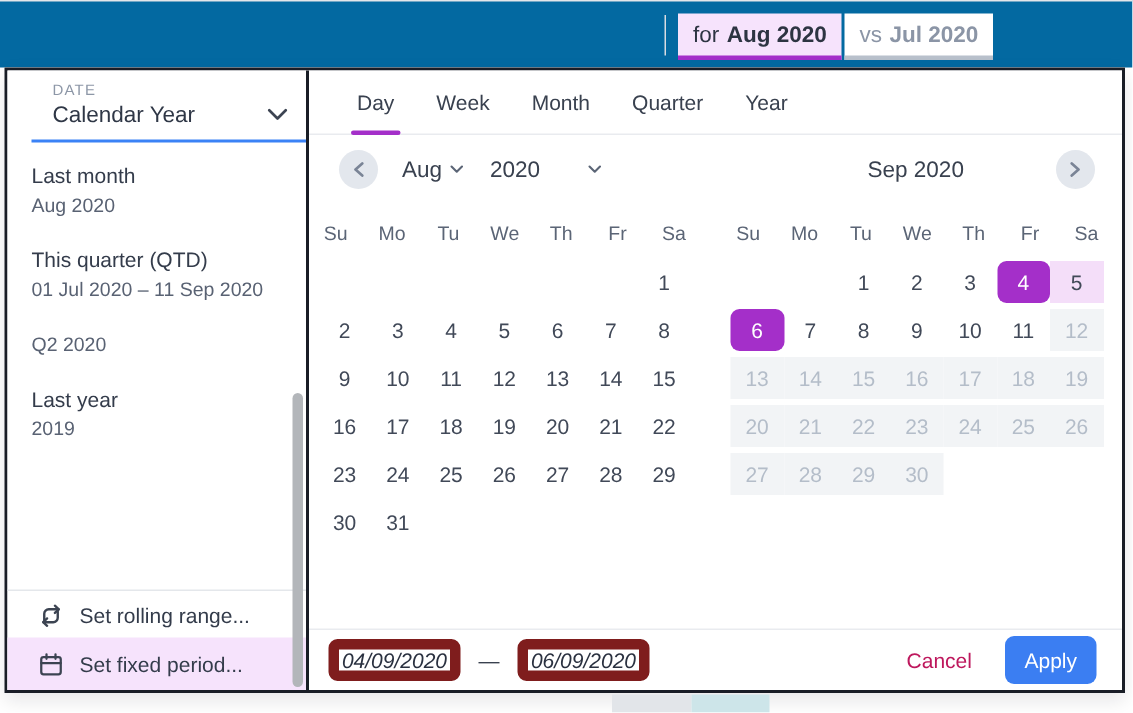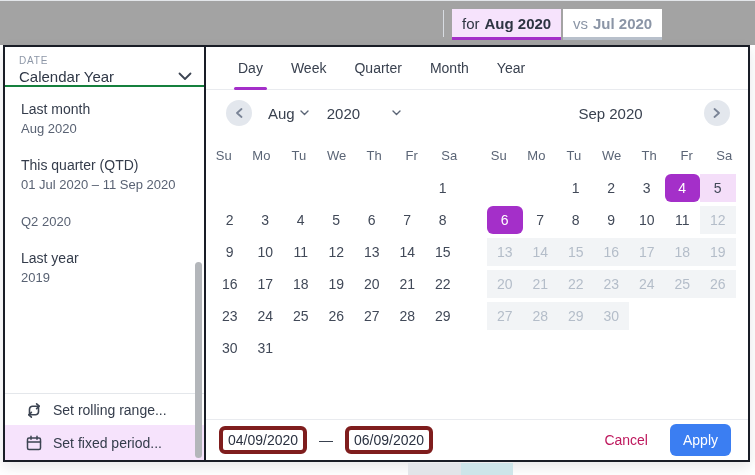--- a/index.html
+++ b/index.html
@@ -1,33 +1,33 @@
 <!DOCTYPE html>
 <html><head>
 <meta charset="utf-8">
 <style>
   * { margin:0; padding:0; box-sizing:border-box; }
   html,body { width:755px; height:475px; font-family:"Liberation Sans","DejaVu Sans",sans-serif; background:#ffffff; overflow:hidden; }
   .stage { position:relative; width:755px; height:475px; background:#ffffff; }
 
   
-  .top-strip { position:absolute; left:0; top:0; width:755px; height:45px; background:#a3a3a3; border-top:1px solid #e3e6ea; }
+  .top-strip { position:absolute; left:0; top:0; width:755px; height:45px; background:#0369a1; border-top:1px solid #e3e6ea; }
   .top-divider { position:absolute; left:443px; top:9px; width:1px; height:27px; background:#d8dce2; }
   .chip { position:absolute; top:8px; height:31px; display:flex; align-items:center; padding:0 10px; font-size:15px; white-space:nowrap; cursor:pointer; }
   .chip-for { left:452px; background:#f6e3fc; border-bottom:3px solid #a42fc9; color:#2d3442; }
   .chip-vs  { left:563px; background:#ffffff; border-bottom:3px solid #b8c0cb; color:#8b95a6; }
   .chip .bold { font-weight:bold; margin-left:5px; }
   .chip-vs .bold { font-weight:600; }
 
   
   .panel { position:absolute; left:3px; top:45px; width:747px; height:417px; background:#ffffff; border:2px solid #191d26; display:flex; box-shadow:0 5px 12px rgba(20,24,34,.10); }
 
   
   .sidebar { position:relative; width:201px; border-right:2px solid #191d26; display:flex; flex-direction:column; background:#ffffff; }
-  .sb-header { padding:8px 12px 0 14px; border-bottom:2px solid #15803d; cursor:pointer; }
+  .sb-header { padding:8px 12px 8px 14px; border-bottom:2px solid #3b82f6; cursor:pointer;margin-left:16px; }
   .sb-eyebrow { font-size:10px; letter-spacing:.8px; color:#8d97a7; margin-bottom:2px; }
   .sb-header-row { display:flex; align-items:center; justify-content:space-between; }
   .sb-header-value { font-size:15px; color:#2f3746; font-weight:500; }
   .presets { padding-top:13px; }
   .preset { padding:0 16px; margin-bottom:18px; cursor:pointer; }
   .preset-label { font-size:14px; font-weight:500; color:#343c4b; line-height:19px; }
   .preset-sub { font-size:13px; color:#596273; line-height:19px; }
   .sb-actions { margin-top:auto; }
   .sb-actions-divider { height:1px; background:#e4e7eb; }
   .sb-action { display:flex; align-items:center; gap:10px; padding:0 16px 0 20px; height:31px; font-size:14px; font-weight:500; color:#343c4b; cursor:pointer; }
@@ -57,21 +57,21 @@
   .weekday-row { height:24px; margin-bottom:6px;gap:14px; }
   .weekday-row span { width:35.5px; text-align:center; font-size:13px; color:#5b6576; line-height:24px; }
   .day-row { height:28px; margin-bottom:4px; }
   .day { width:35.5px; height:28px; line-height:28px; text-align:center; font-size:14px; color:#414958; cursor:pointer; }
   .day-empty { cursor:default; }
   .day-selected { background:#a42fc9; color:#ffffff; border-radius:6px; }
   .day-range { background:#f4def9; }
   .day-disabled { background:#f2f4f6; color:#b4bdc9; cursor:default; }
 
   .cal-footer { margin-top:auto; height:41px; border-top:1px solid #e9ebef; display:flex; align-items:center; padding:0 17px 0 13px; }
-  .date-input { width:88px; height:28px; border:4px solid #7f1d1d; border-radius:6px; font-size:14px; color:#2a3140; text-align:center; font-family:inherit; background:#ffffff; }
+  .date-input { width:88px; height:28px; border:7px solid #7f1d1d; border-radius:6px; font-size:14px; color:#2a3140; text-align:center; font-family:inherit; background:#ffffff;font-style:italic; }
   .range-dash { margin:0 12px; font-size:14px; color:#39414f; }
   .footer-spacer { flex:1; }
   .cancel-link { font-size:14px; color:#be185d; background:none; border:none; cursor:pointer; margin-right:22px; font-family:inherit; }
   .apply-btn { font-size:14px; color:#ffffff; background:#3b7ef2; border:none; border-radius:6px; padding:8px 13px; cursor:pointer; font-family:inherit; }
 
   
   .bottom-frag { position:absolute; top:463px; height:12px; }
   .frag-gray { left:408px; width:53px; background:#e2e5e9; }
   .frag-teal { left:461px; width:52px; background:#cde5e9; }
 
@@ -153,22 +153,22 @@
       </div>
 
       <div class="sb-scrollbar"></div>
     </div>
 
     <div class="main">
 
       <div class="tabs">
         <div class="tab active">Day</div>
         <div class="tab">Week</div>
+        <div class="tab">Month</div>
         <div class="tab">Quarter</div>
-        <div class="tab">Month</div>
         <div class="tab">Year</div>
       </div>
 
       <div class="cal-header">
         <button class="nav-btn nav-prev">
           <span>
             <svg width="8" height="10" viewBox="0 0 8 10">
                 <path d="M6.5 1 2 5l4.5 4" fill="none" stroke="#7a8496" stroke-width="1.8" stroke-linecap="round" stroke-linejoin="round"></path>
               </svg>
           </span>

